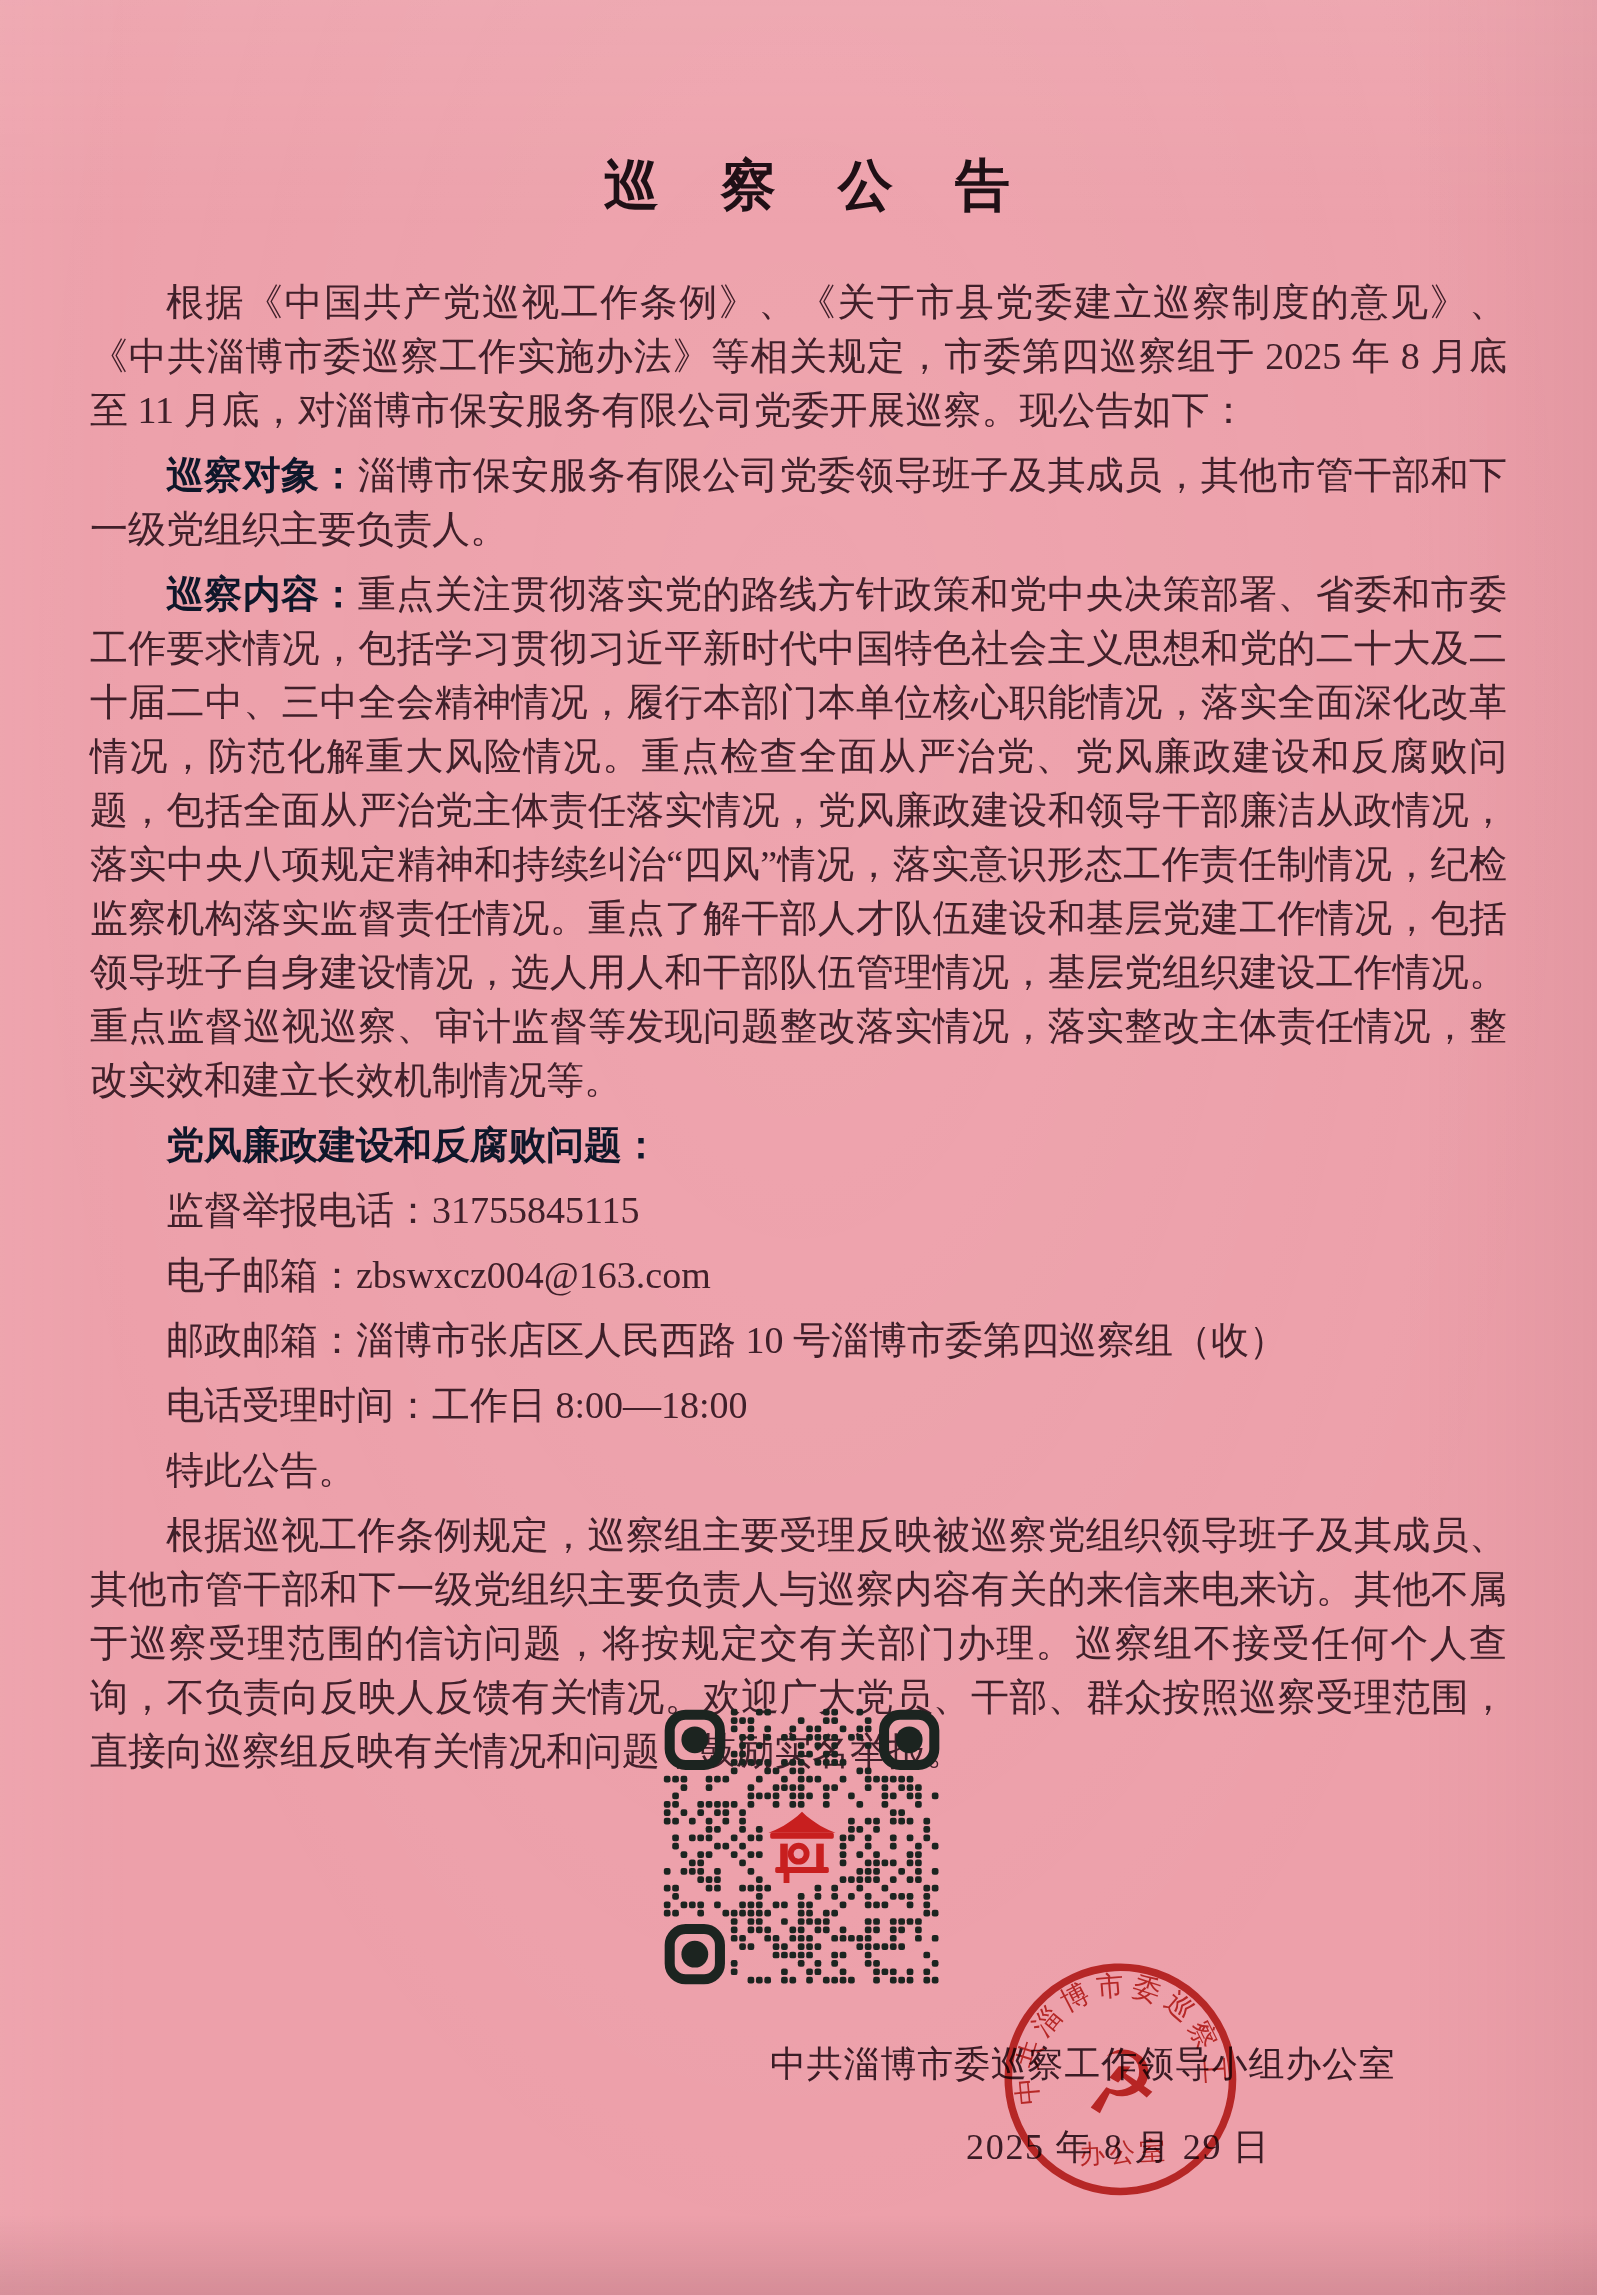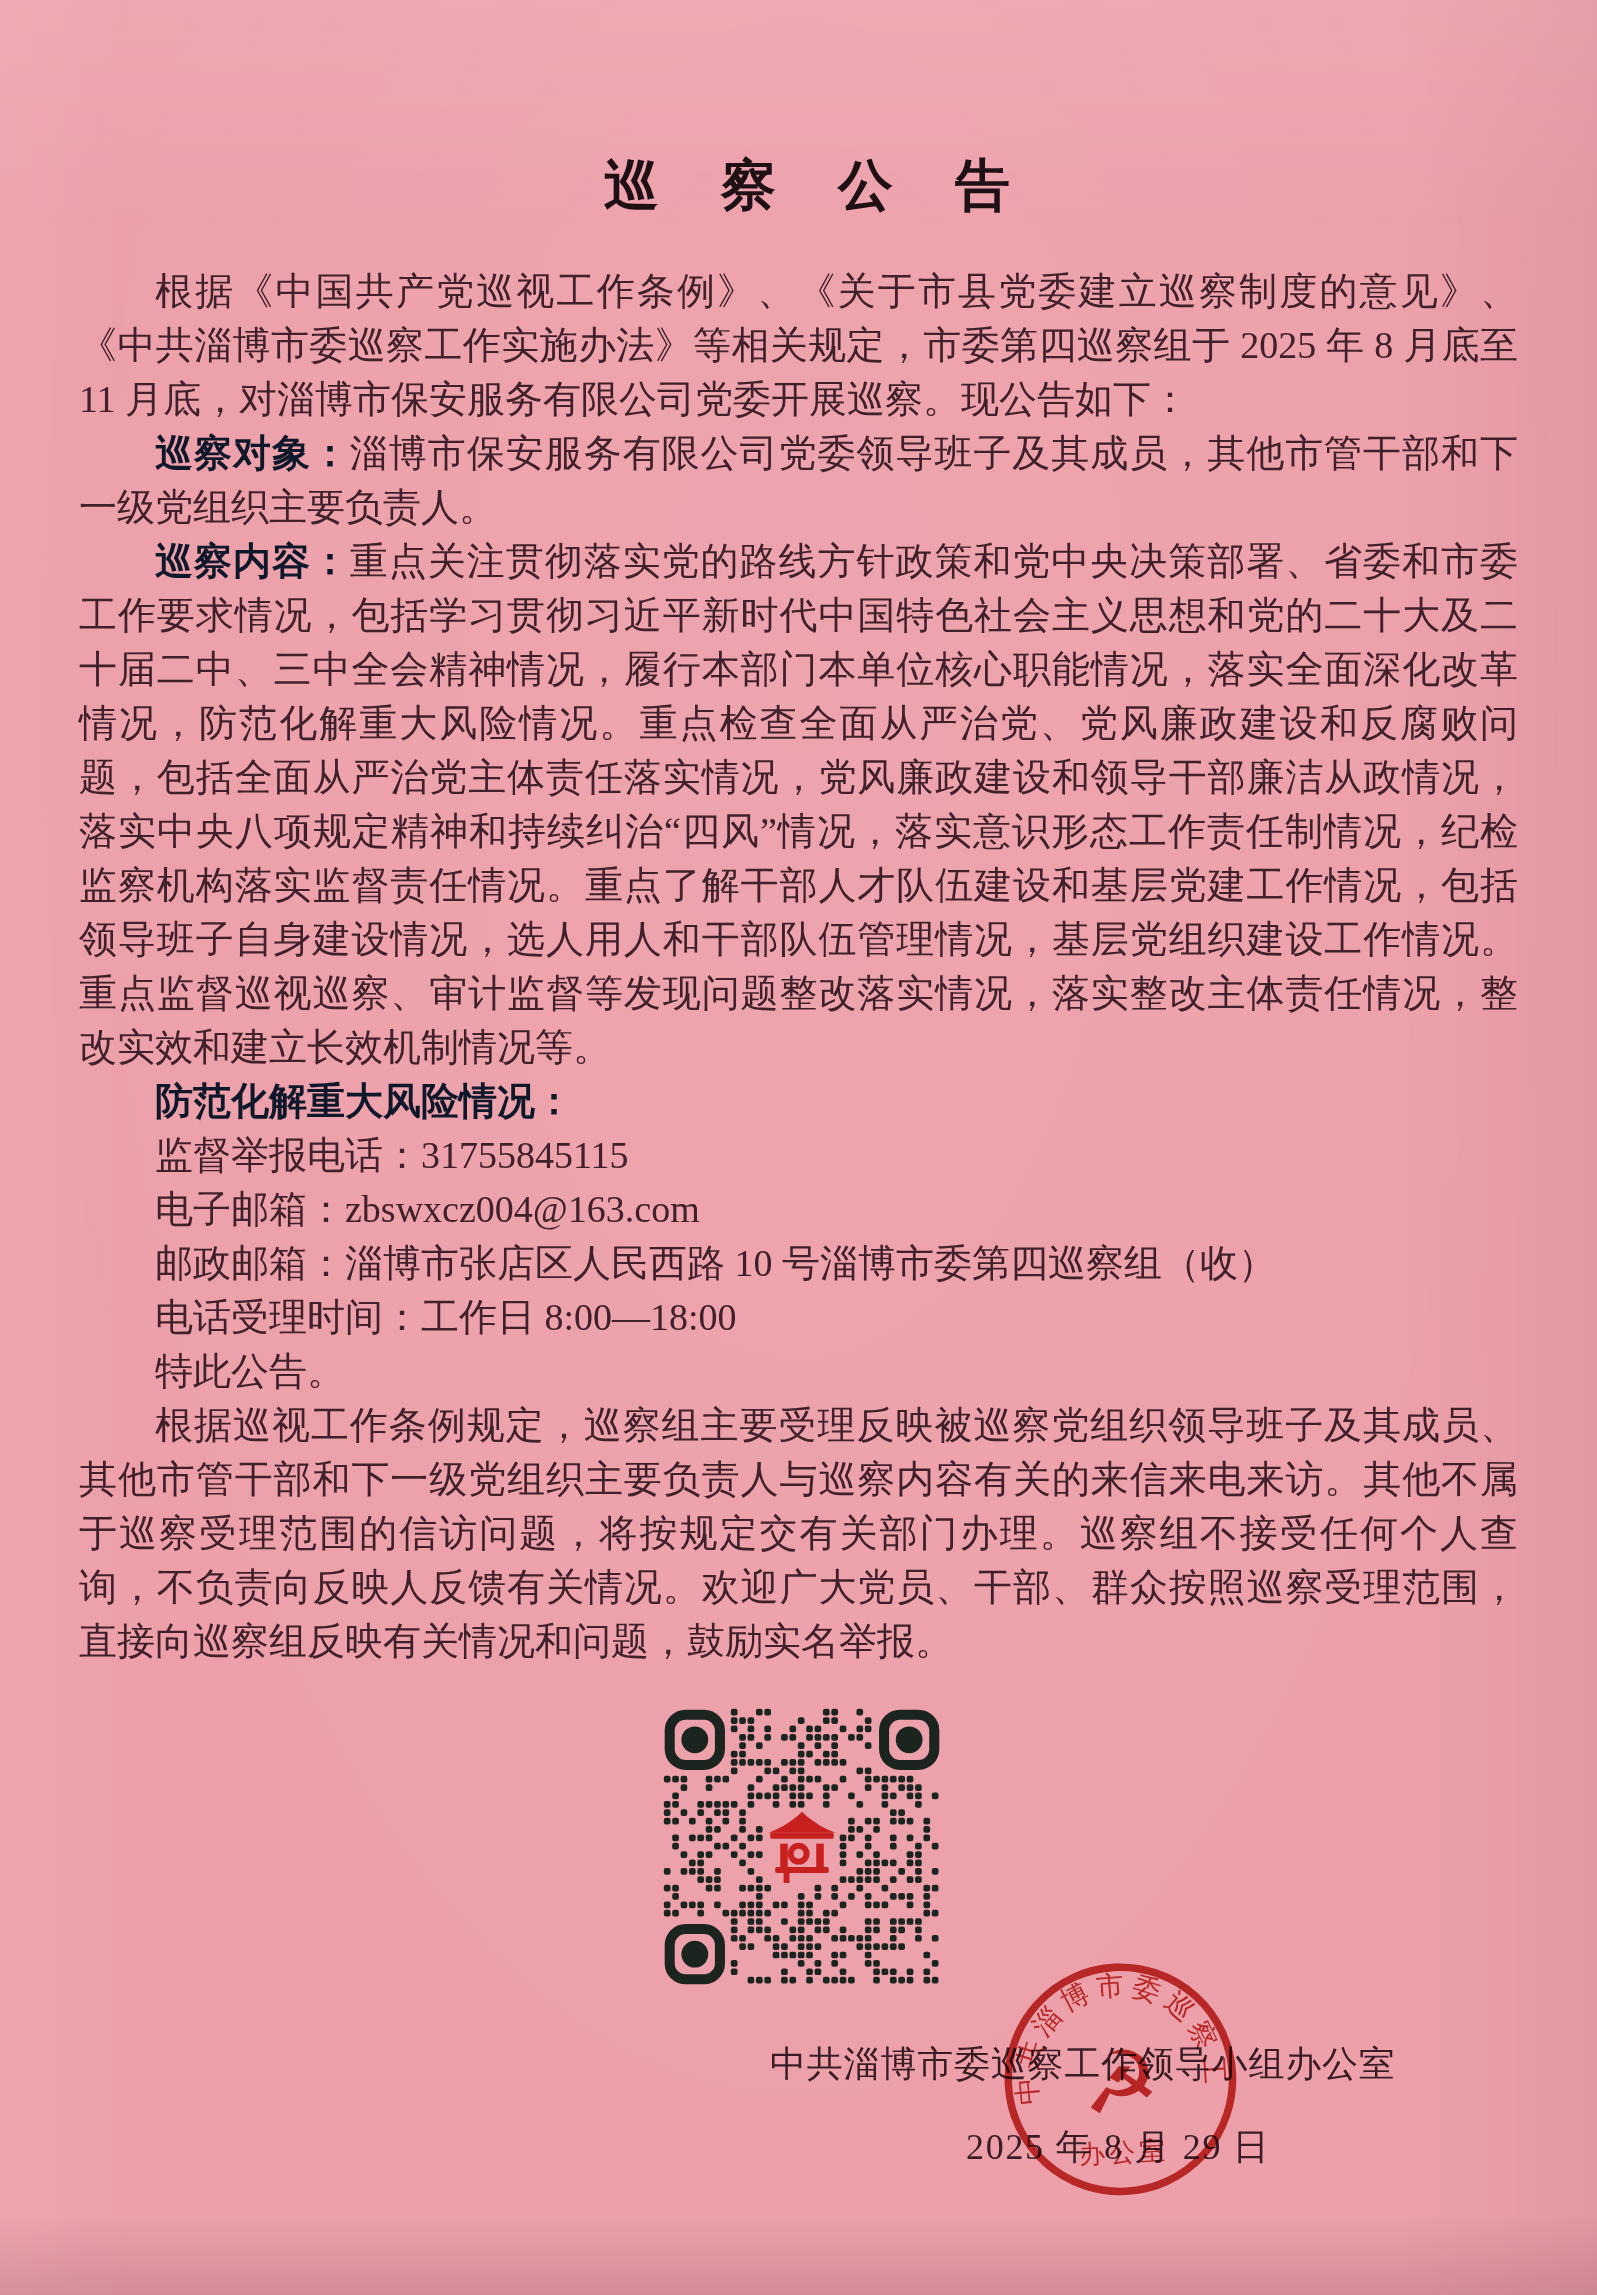--- a/index.html
+++ b/index.html
@@ -18,21 +18,21 @@
     position:absolute;top:141px;left:0;width:100%;margin:8px;
     text-align:center;font-size:55px;font-weight:bold;
     letter-spacing:23.4px;text-indent:23.4px;color:#1f1016;
     font-family:"Liberation Sans","DejaVu Sans",sans-serif;
   }
   .doc-body{
     position:absolute;left:79px;top:264px;width:1439px;
     font-size:38px;line-height:54px;text-align:justify;
     color:#40202a;
   }
-  .doc-body p{margin:0;text-indent:2em;}
+  .doc-body p{margin:11px;text-indent:2em;}
   .doc-body .b{
     font-weight:bold;color:#0f172a;
     font-family:"Liberation Sans","DejaVu Sans",sans-serif;
   }
   .qr{position:absolute;left:663px;top:1708px;width:278px;height:278px;}
   .sig-line{
     position:absolute;top:2040px;left:770px;width:602px;
     font-size:36px;letter-spacing:0.8px;color:#3a1c25;white-space:nowrap;
   }
   .date-line{
@@ -50,21 +50,21 @@
 <body>
 
 <div>
 
   <h1 class="page-title">巡 察 公 告</h1>
 
   <div class="doc-body">
       <p><span>根据《中国共产党巡视工作条例》、《关于市县党委建立巡察制度的意见》、《中共淄博市委巡察工作实施办法》等相关规定，市委第四巡察组于 2025 年 8 月底至 11 月底，对淄博市保安服务有限公司党委开展巡察。现公告如下：</span></p>
       <p><span class="b">巡察对象：</span><span>淄博市保安服务有限公司党委领导班子及其成员，其他市管干部和下一级党组织主要负责人。</span></p>
       <p><span class="b">巡察内容：</span><span>重点关注贯彻落实党的路线方针政策和党中央决策部署、省委和市委工作要求情况，包括学习贯彻习近平新时代中国特色社会主义思想和党的二十大及二十届二中、三中全会精神情况，履行本部门本单位核心职能情况，落实全面深化改革情况，防范化解重大风险情况。重点检查全面从严治党、党风廉政建设和反腐败问题，包括全面从严治党主体责任落实情况，党风廉政建设和领导干部廉洁从政情况，落实中央八项规定精神和持续纠治“四风”情况，落实意识形态工作责任制情况，纪检监察机构落实监督责任情况。重点了解干部人才队伍建设和基层党建工作情况，包括领导班子自身建设情况，选人用人和干部队伍管理情况，基层党组织建设工作情况。重点监督巡视巡察、审计监督等发现问题整改落实情况，落实整改主体责任情况，整改实效和建立长效机制情况等。</span></p>
-      <p><span class="b">防范化解重大风险情况：</span></p>
+      <p><span class="b">党风廉政建设和反腐败问题：</span></p>
       <p><span>监督举报电话：31755845115</span></p>
       <p><span>电子邮箱：zbswxcz004@163.com</span></p>
       <p><span>邮政邮箱：淄博市张店区人民西路 10 号淄博市委第四巡察组（收）</span></p>
       <p><span>电话受理时间：工作日 8:00—18:00</span></p>
       <p><span>特此公告。</span></p>
       <p><span>根据巡视工作条例规定，巡察组主要受理反映被巡察党组织领导班子及其成员、其他市管干部和下一级党组织主要负责人与巡察内容有关的来信来电来访。其他不属于巡察受理范围的信访问题，将按规定交有关部门办理。巡察组不接受任何个人查询，不负责向反映人反馈有关情况。欢迎广大党员、干部、群众按照巡察受理范围，直接向巡察组反映有关情况和问题，鼓励实名举报。</span></p>
     </div>
 
   <div class="qr"><svg width="278" height="278" viewBox="0 0 332 332" xmlns="http://www.w3.org/2000/svg">
         <rect x="81" y="1" width="8" height="8" rx="2.6" fill="#1c2420"></rect>

